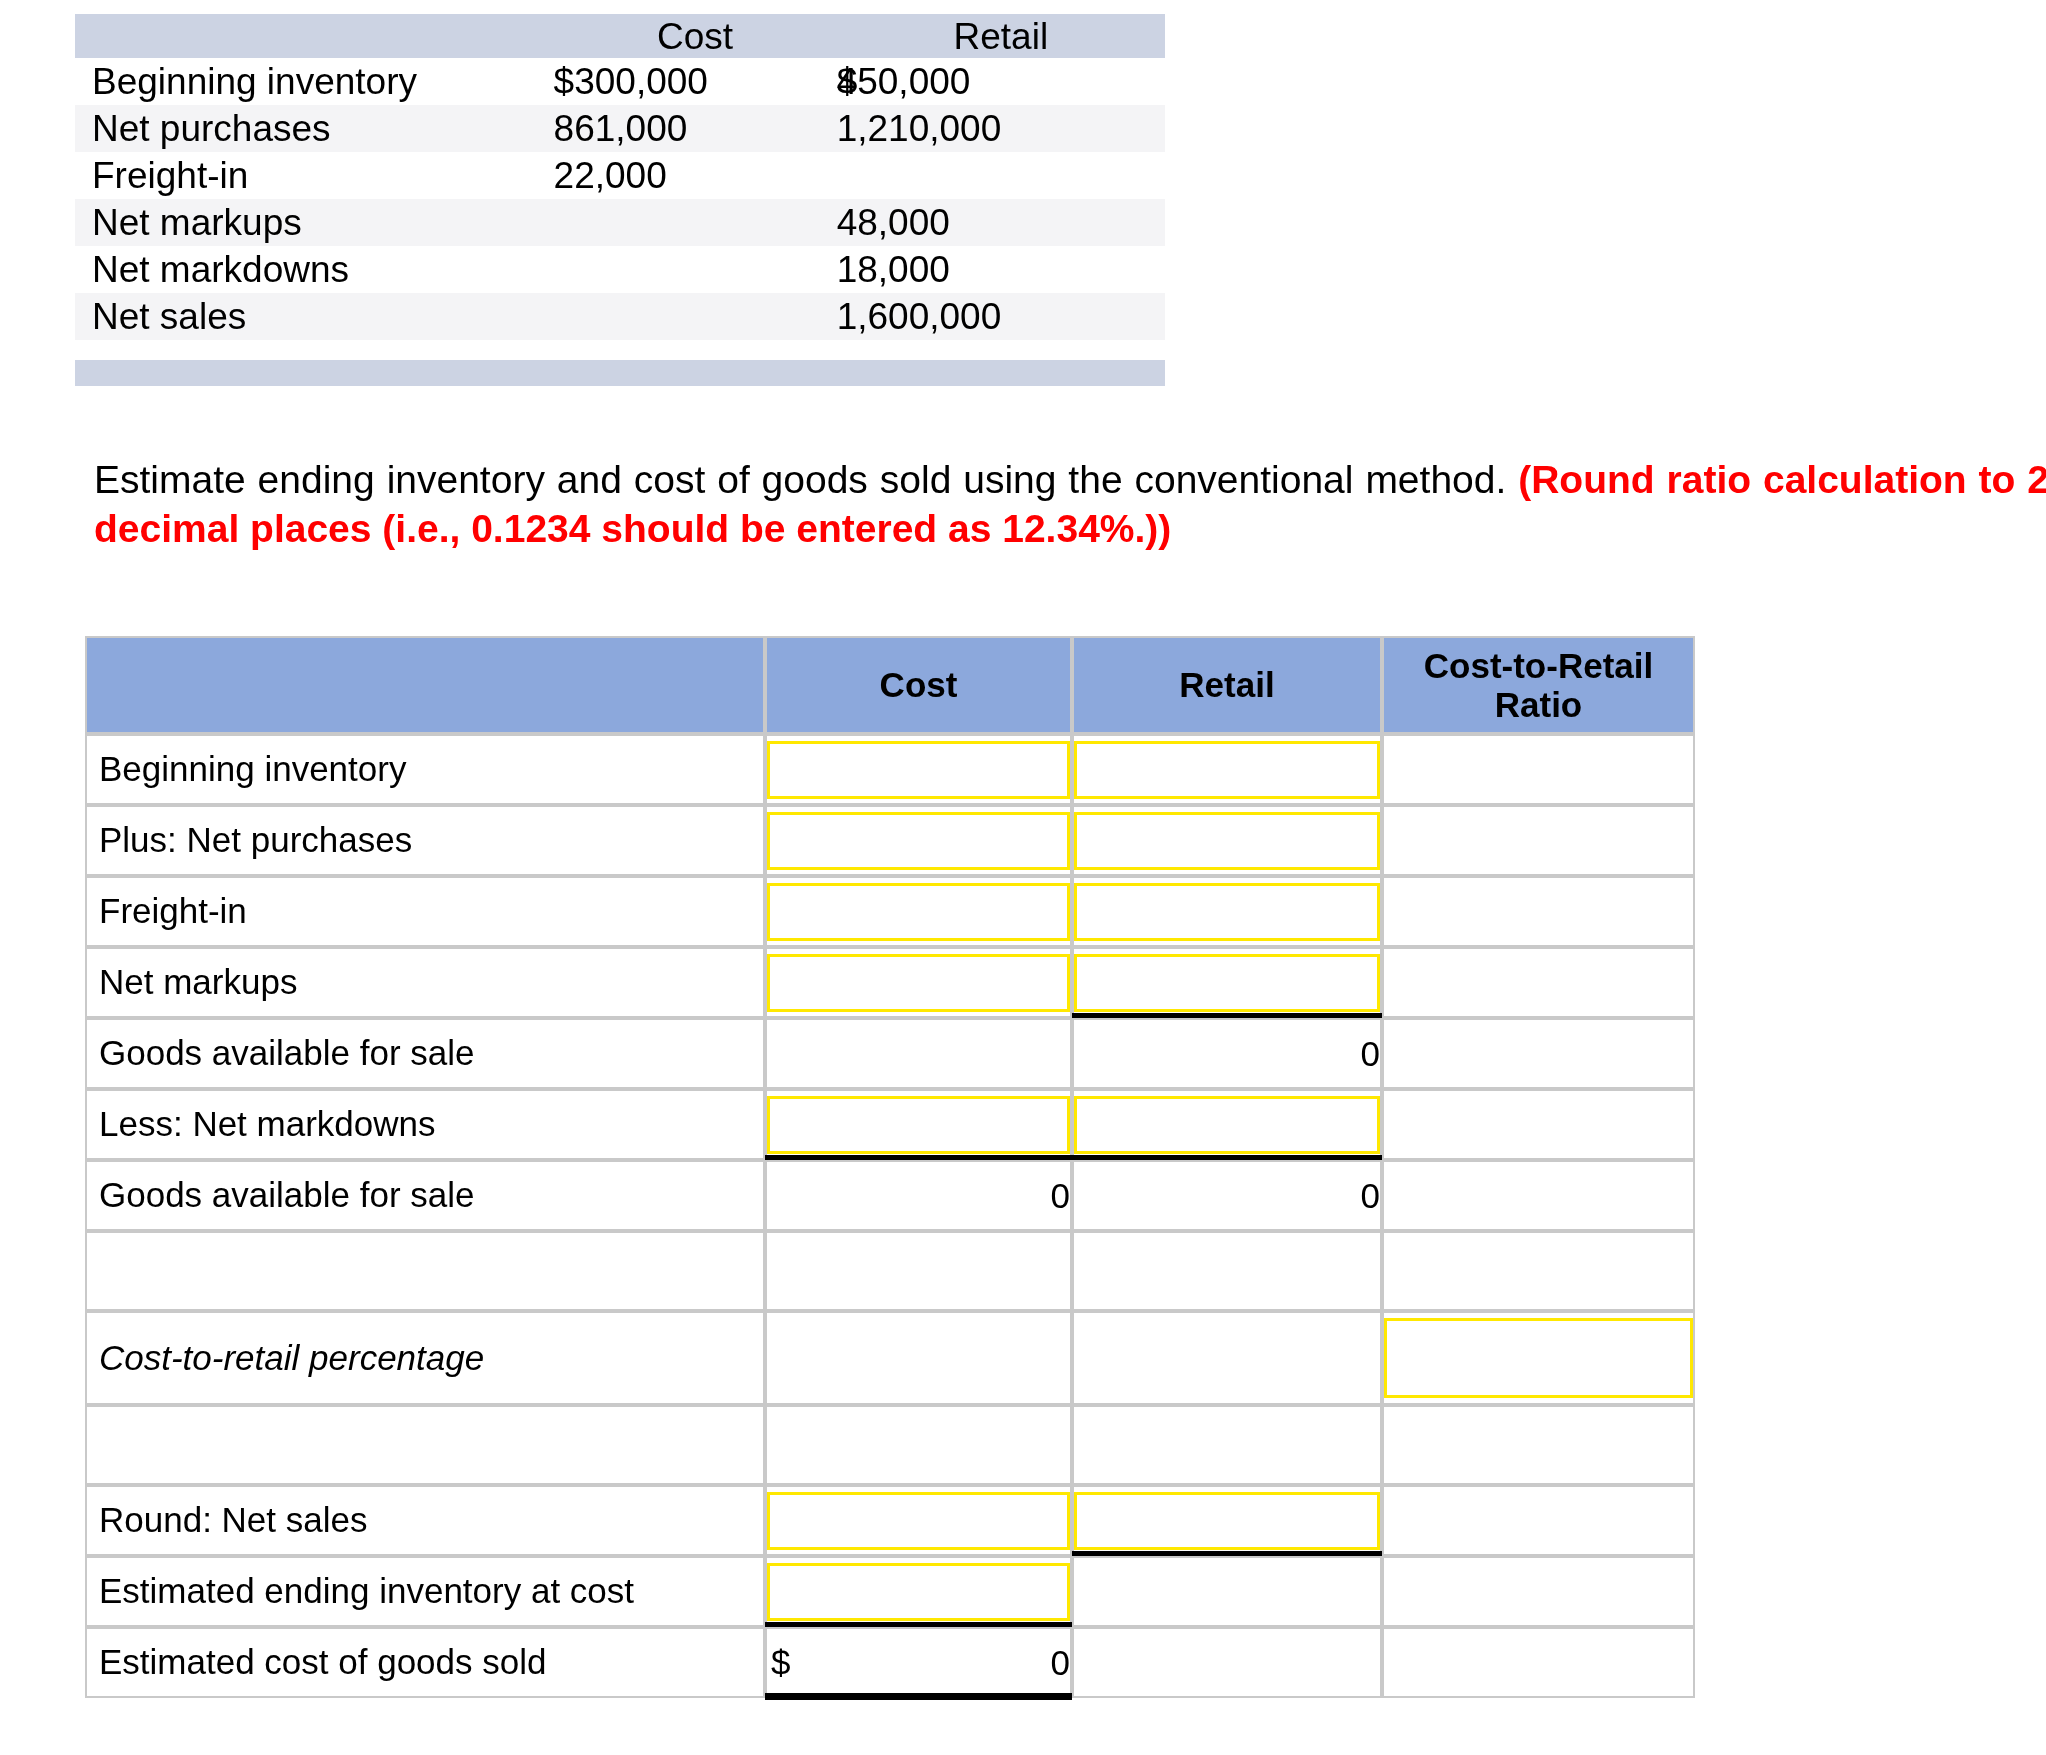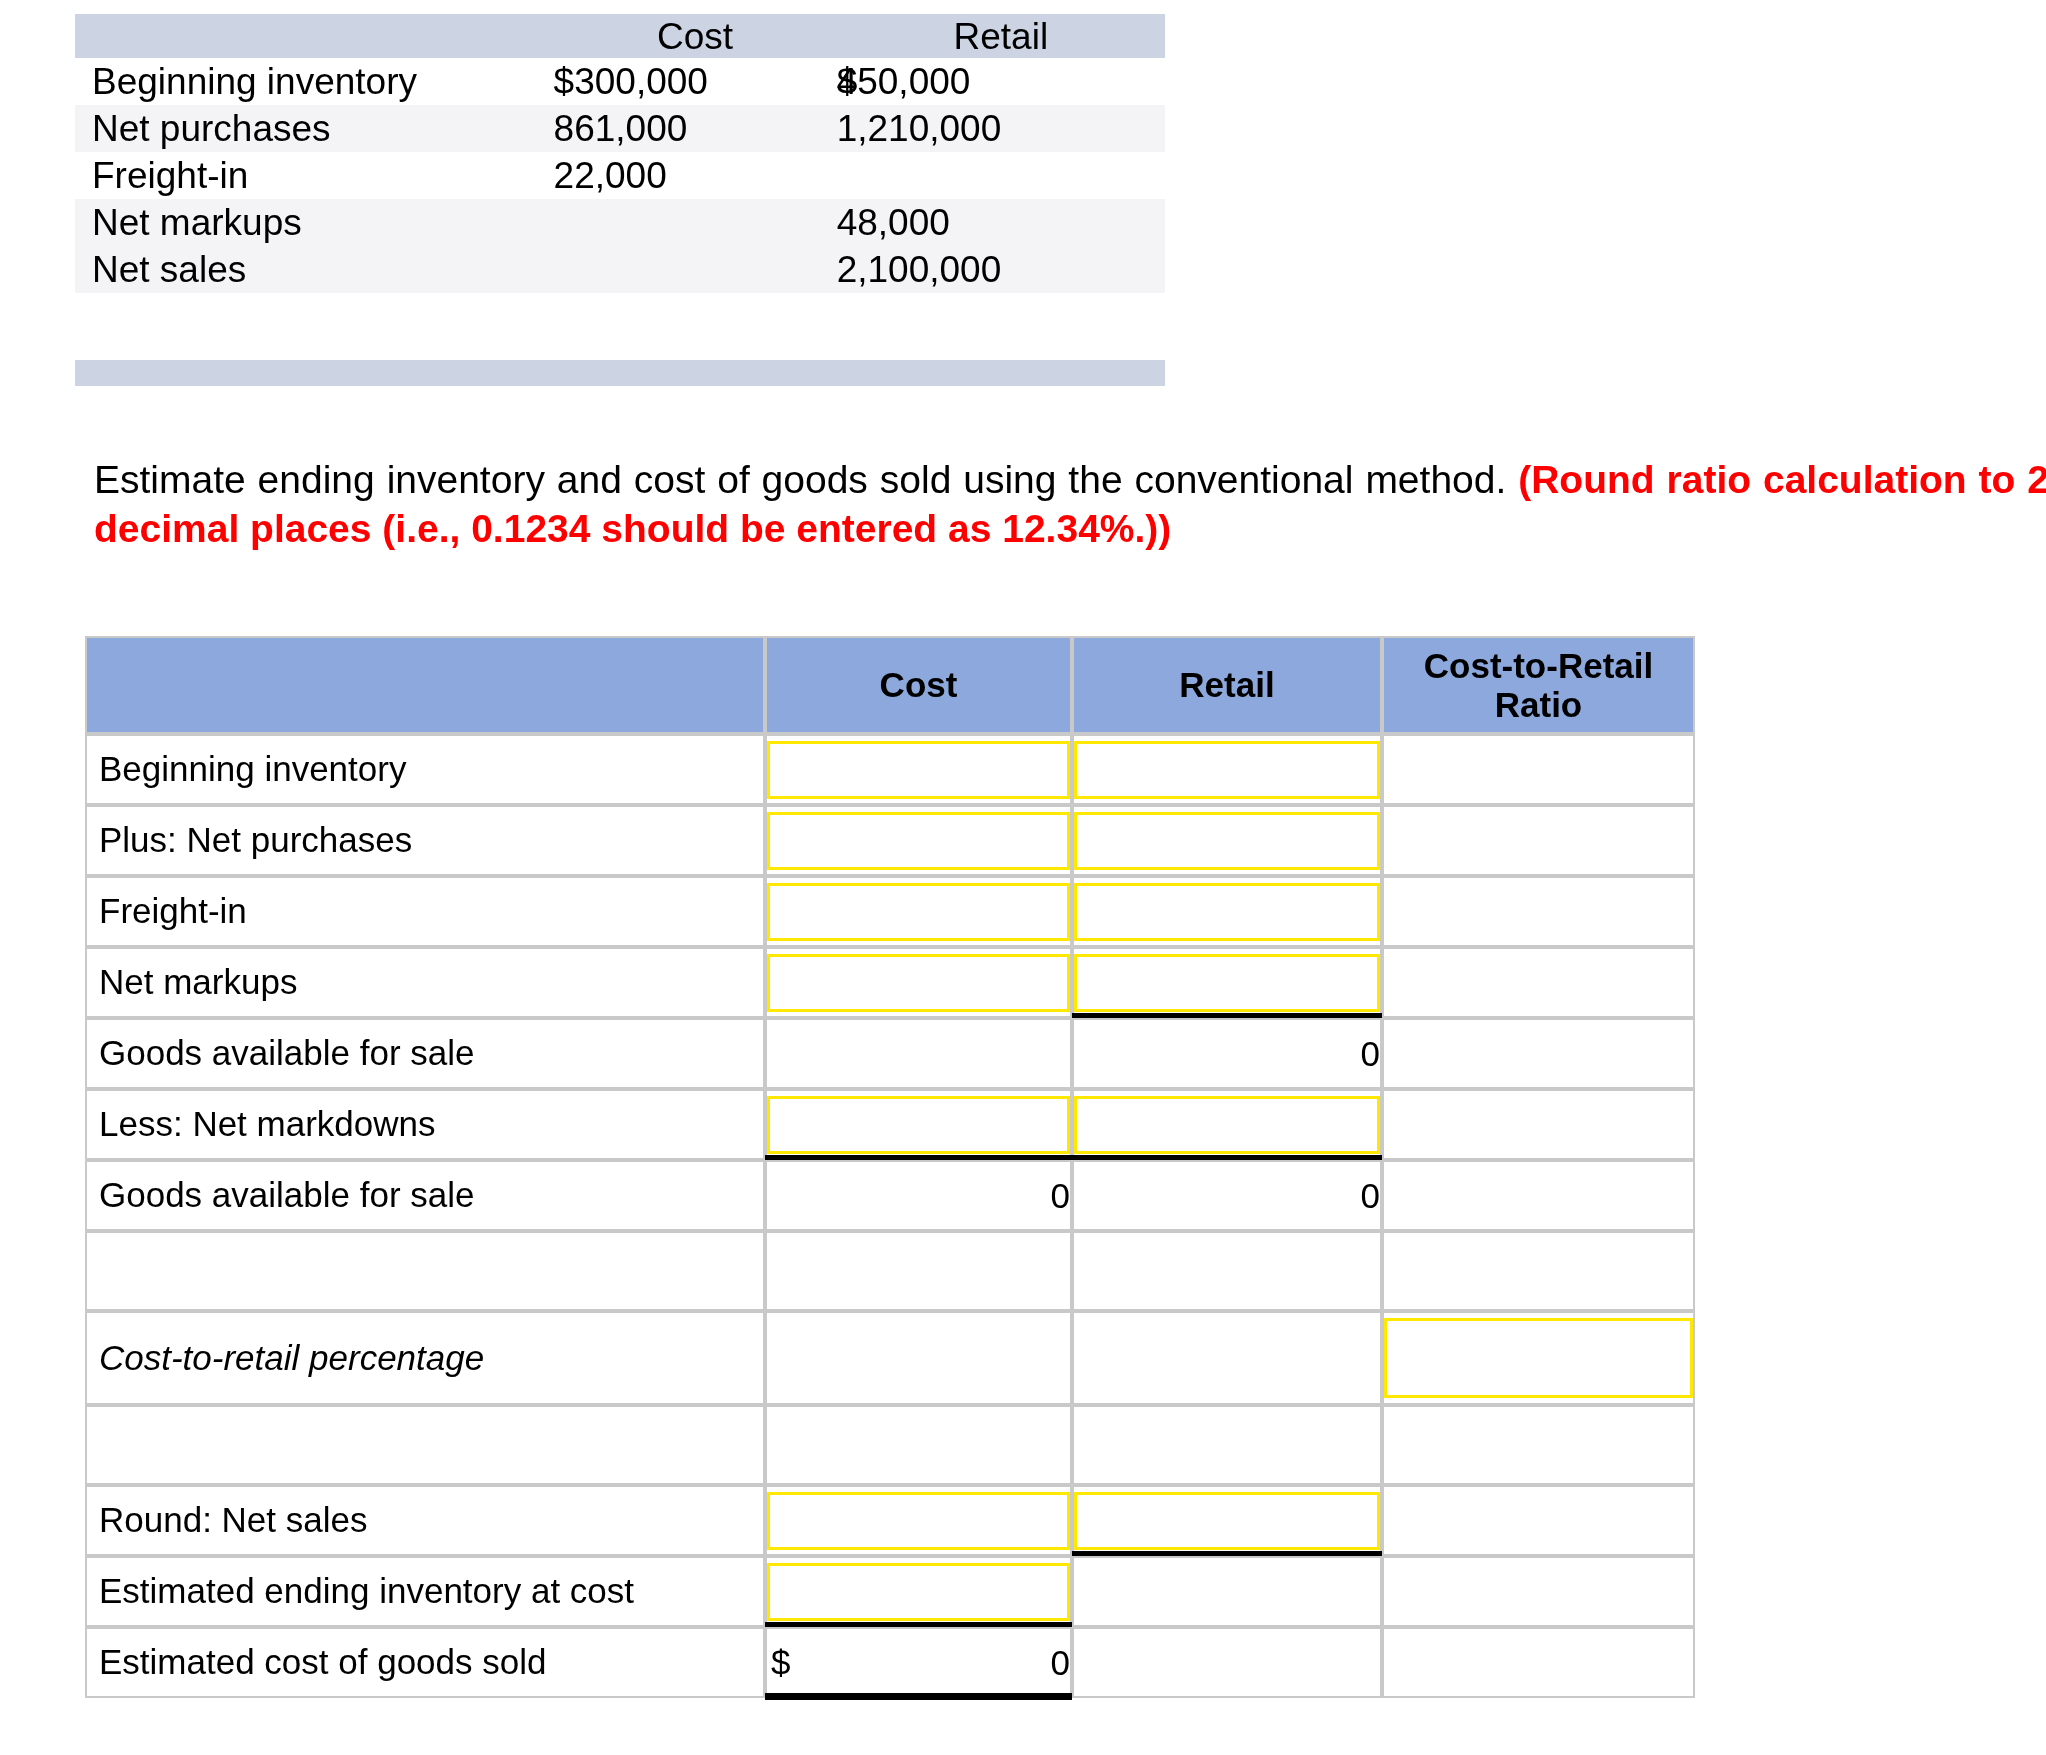--- a/index.html
+++ b/index.html
@@ -212,24 +212,29 @@
       <tr>
         <td class="lbl">Freight-in</td>
         <td class="num cost">22,000</td>
         <td class="num retail"></td>
       </tr>
       <tr class="shade">
         <td class="lbl">Net markups</td>
         <td class="num cost"></td>
         <td class="num retail">48,000</td>
       </tr>
+      <tr>
+        <td class="lbl">Net markdowns</td>
+        <td class="num cost"></td>
+        <td class="num retail">18,000</td>
+      </tr>
       <tr class="shade">
         <td class="lbl">Net sales</td>
         <td class="num cost"></td>
-        <td class="num retail">2,100,000</td>
+        <td class="num retail">1,600,000</td>
       </tr>
     </tbody>
   </table>
 </div>
 <div class="given-footer"></div>
 
 <div id="instruction">
   <span>Estimate ending inventory and cost of goods sold using the conventional method. </span><span class="redbold">(Round ratio calculation to 2 decimal places (i.e., 0.1234 should be entered as 12.34%.))</span>
 </div>
 

